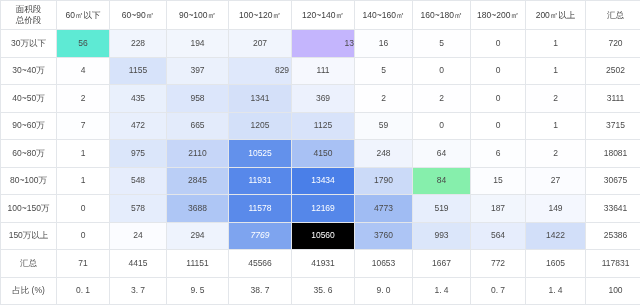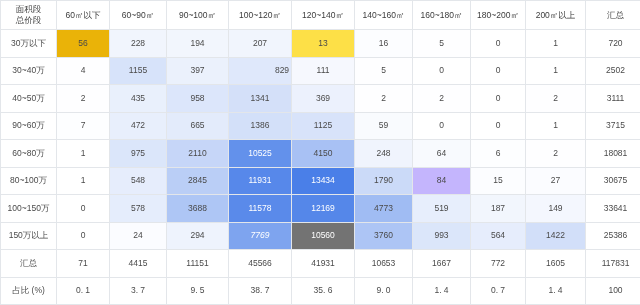--- a/index.html
+++ b/index.html
@@ -72,25 +72,25 @@
         <th style="width: 57px;">160~180㎡</th>
         <th style="width: 54px;">180~200㎡</th>
         <th style="width: 59px;">200㎡以上</th>
         <th class="hdr-total" style="width: 59px;">汇总</th>
         <th class="hdr-pct">占比 (%)</th>
       </tr>
   </thead>
   <tbody>
       <tr>
         <td class="rowhead">30万以下</td>
-        <td style="background: #eab308;">56</td>
+        <td style="background: #5eead4;">56</td>
         <td style="background: rgb(241, 245, 253);">228</td>
         <td style="background: rgb(242, 246, 253);">194</td>
         <td style="background: rgb(241, 245, 253);">207</td>
-        <td style="background: #fde047;">13</td>
+        <td style="background: #c4b5fd; text-align: right;">13</td>
         <td style="background: rgb(252, 253, 255);">16</td>
         <td style="background: rgb(254, 254, 255);">5</td>
         <td>0</td>
         <td style="background: rgb(255, 255, 255);">1</td>
         <td class="total-col">720</td>
         <td class="pct-col">0. 6</td>
       </tr>
       <tr>
         <td class="rowhead">30~40万</td>
         <td style="background: rgb(254, 254, 255);">4</td>
@@ -117,21 +117,21 @@
         <td>0</td>
         <td style="background: rgb(254, 254, 255);">2</td>
         <td class="total-col">3111</td>
         <td class="pct-col">2. 6</td>
       </tr>
       <tr>
         <td class="rowhead">90~60万</td>
         <td style="background: rgb(253, 254, 255);">7</td>
         <td style="background: rgb(232, 239, 252);">472</td>
         <td style="background: rgb(227, 235, 251);">665</td>
-        <td style="background: rgb(211, 224, 249);">1386</td>
+        <td style="background: rgb(211, 224, 249);">1205</td>
         <td style="background: rgb(216, 227, 250);">1125</td>
         <td style="background: rgb(249, 251, 254);">59</td>
         <td>0</td>
         <td>0</td>
         <td style="background: rgb(255, 255, 255);">1</td>
         <td class="total-col">3715</td>
         <td class="pct-col">3. 2</td>
       </tr>
       <tr>
         <td class="rowhead">60~80万</td>
@@ -148,21 +148,21 @@
         <td class="pct-col">15. 3</td>
       </tr>
       <tr>
         <td class="rowhead">80~100万</td>
         <td style="background: rgb(255, 255, 255);">1</td>
         <td style="background: rgb(230, 237, 252);">548</td>
         <td style="background: rgb(186, 206, 246);">2845</td>
         <td style="background: rgb(87, 136, 234); color: rgb(255, 255, 255);">11931</td>
         <td style="background: rgb(74, 127, 232); color: rgb(255, 255, 255);">13434</td>
         <td style="background: rgb(203, 218, 248);">1790</td>
-        <td style="background: #c4b5fd;">84</td>
+        <td style="background: #86efac;">84</td>
         <td style="background: rgb(252, 253, 255);">15</td>
         <td style="background: rgb(251, 252, 255);">27</td>
         <td class="total-col">30675</td>
         <td class="pct-col">26. 0</td>
       </tr>
       <tr>
         <td class="rowhead">100~150万</td>
         <td>0</td>
         <td style="background: rgb(229, 237, 252);">578</td>
         <td style="background: rgb(174, 198, 245);">3688</td>
@@ -174,21 +174,21 @@
         <td style="background: rgb(244, 247, 254);">149</td>
         <td class="total-col">33641</td>
         <td class="pct-col">28. 6</td>
       </tr>
       <tr>
         <td class="rowhead">150万以上</td>
         <td>0</td>
         <td style="background: rgb(251, 252, 255);">24</td>
         <td style="background: rgb(238, 243, 253);">294</td>
         <td style="background: rgb(126, 164, 239); color: rgb(255, 255, 255); font-style: italic;">7769</td>
-        <td style="background: #737373; color: rgb(255, 255, 255);">10560</td>
+        <td style="background: #000000; color: rgb(255, 255, 255);">10560</td>
         <td style="background: rgb(173, 197, 245);">3760</td>
         <td style="background: rgb(219, 230, 250);">993</td>
         <td style="background: rgb(230, 237, 252);">564</td>
         <td style="background: rgb(210, 223, 249);">1422</td>
         <td class="total-col">25386</td>
         <td class="pct-col">21. 5</td>
       </tr>
       <tr class="total-row">
         <td class="rowhead">汇总</td>
         <td>71</td>

